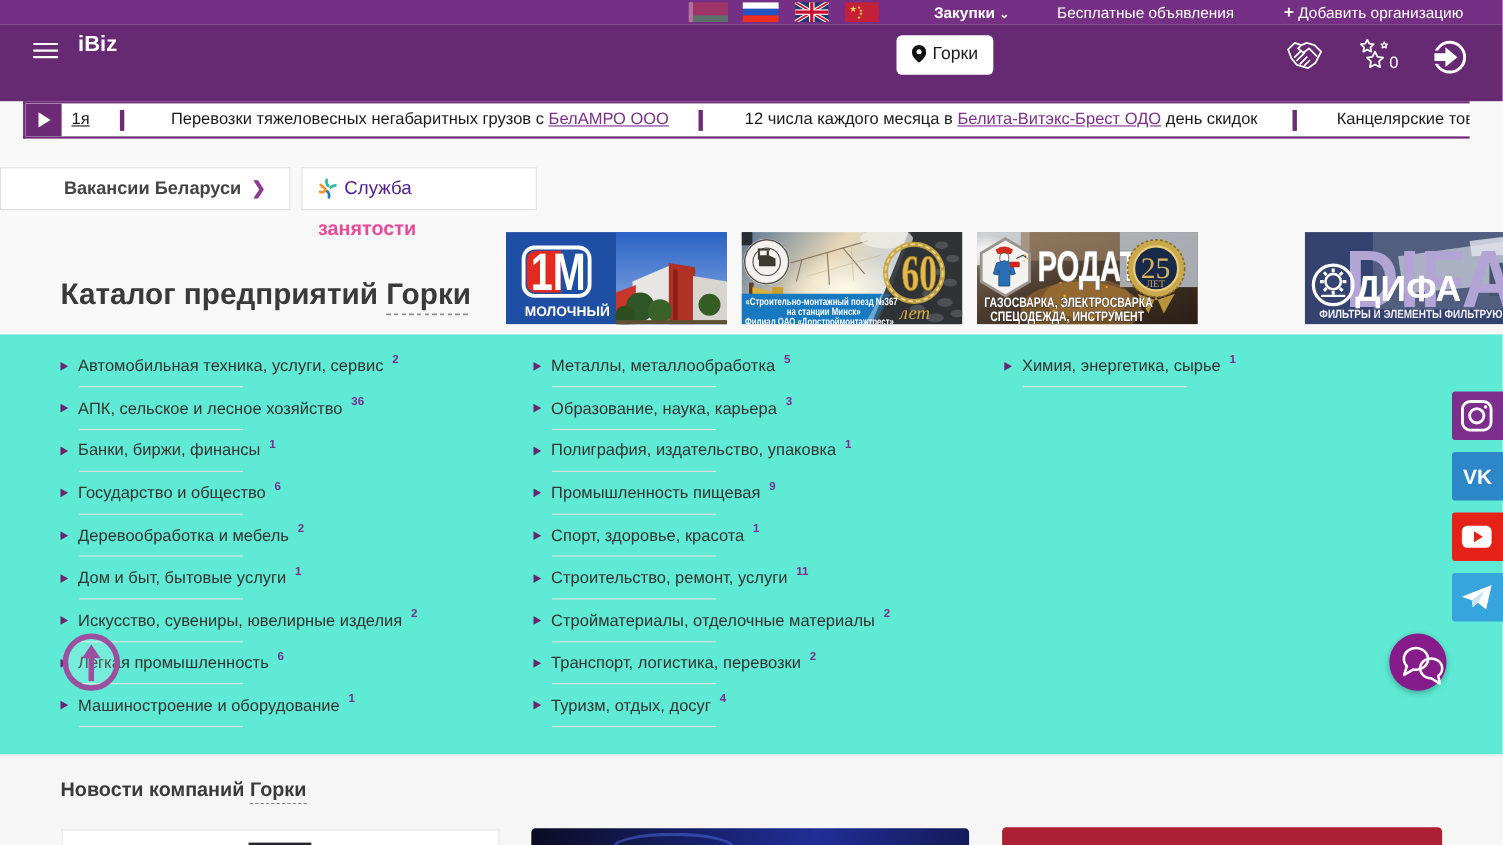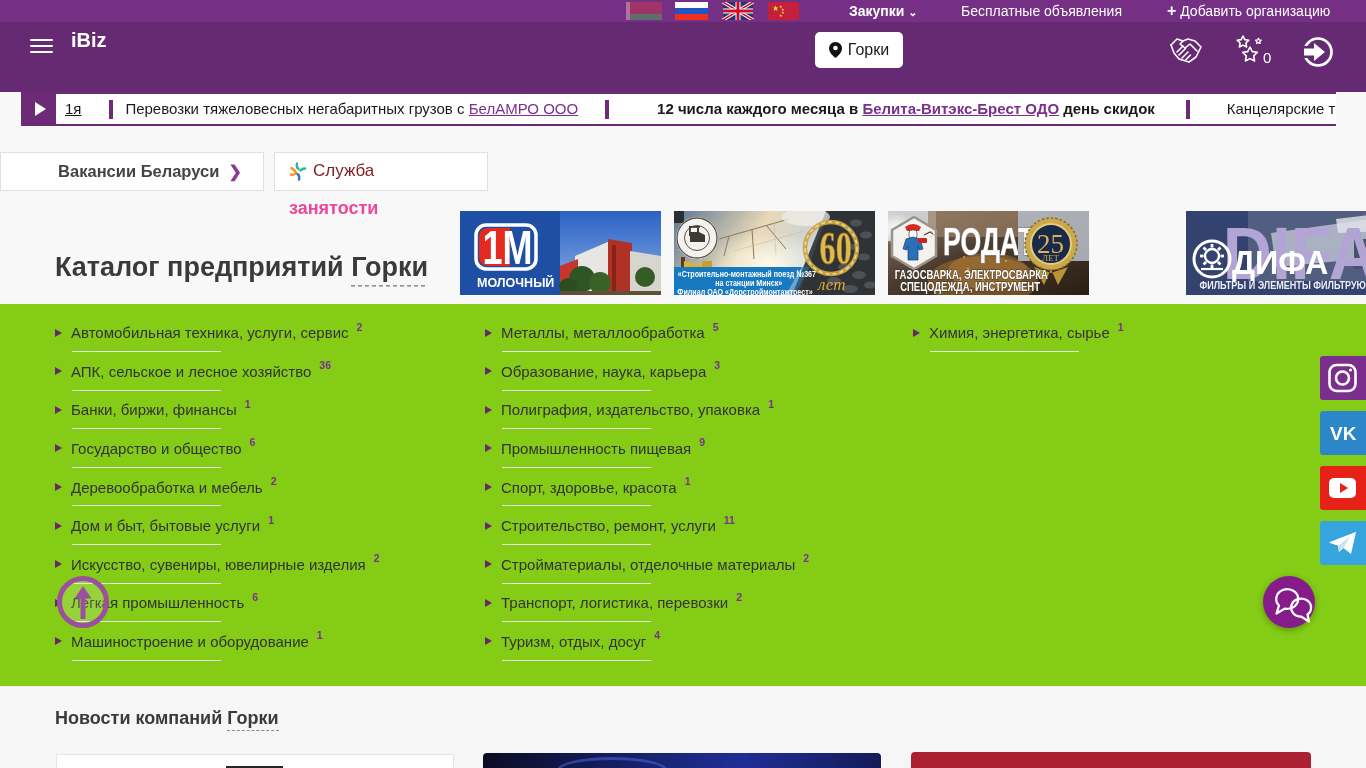--- a/index.html
+++ b/index.html
@@ -18,21 +18,21 @@
 .hicon { position:absolute; top:13px; }
 .ticker { position:absolute; left:21px; top:92px; width:1315px; height:34px; background:#fff; border:2px solid #6d2b77; border-right:none; overflow:hidden; white-space:nowrap; }
 .ticker .play { position:absolute; left:0; top:0; width:33px; height:30px; background:#6d2b77; }
 .ticker .sep { display:inline-block; width:4px; height:19px; background:#6d2b77; vertical-align:middle; margin:0 0; }
 .ticker .txt { display:inline-block; font-size:15px; color:#1a1a1a; vertical-align:middle; line-height:30px; }
 .ticker a { color:#7b2f8e; text-decoration:underline; }
 .grayzone { position:absolute; left:0; top:92px; width:1366px; height:212px; background:#f8f8f8; }
 .svcbox { position:absolute; top:152px; height:39px; background:#fff; border:1px solid #e0e0e0; }
 .banner { position:absolute; top:211px; width:201px; height:84px; overflow:hidden; }
 .h1 { position:absolute; left:55px; top:252px; font-size:27px; font-weight:bold; color:#3a3a3a; }
-.catsec { position:absolute; left:0; top:304px; width:1366px; height:382px; background:#84cc16;text-decoration:underline; }
+.catsec { position:absolute; left:0; top:304px; width:1366px; height:382px; background:#5eead4;text-decoration:underline; }
 .cat { position:absolute; width:420px; }
 .cat li { position:relative; list-style:none; height:38.6px; display:flex; align-items:center; }
 .cat li .arr { width:0; height:0; border-left:7px solid #6b256f; border-top:4.5px solid transparent; border-bottom:4.5px solid transparent; margin-right:9px; }
 .cat li .t { font-size:15px; color:#333; }
 .cat li sup { font-size:10.5px; font-weight:bold; color:#7b2f8e; margin-left:8px; position:relative; top:-6px; }
 .cat li .line { position:absolute; left:17px; bottom:0; width:149px; height:1px; background:#e3e3e3; }
 .newssec { position:absolute; left:0; top:686px; width:1366px; height:82px; background:#f6f6f6; border-top:1px solid #ececec; }
 .h2 { position:absolute; left:55px; top:708px; font-size:18px; font-weight:bold; color:#3a3a3a; }
 .card { position:absolute; top:750px; height:18px; }
 .social { position:absolute; left:1320px; width:57px; height:44px; border-radius:3px; }
@@ -114,23 +114,23 @@
   </svg>
 </div>
 
 <div class="ticker">
   <div class="play"><svg width="14" height="14" style="margin:8px 0 0 10px" viewBox="0 0 14 14">
         <path d="M2 0 L13 7 L2 14 Z" fill="#fff"></path>
       </svg></div>
   <div style="position:absolute;left:33px;top:0;height:30px;">
     <span class="txt" style="margin-left:9px;text-decoration:underline;">1я</span>
     <span class="sep" style="margin-left:23px;"></span>
-    <span class="txt" style="margin-left:8px;">Перевозки тяжеловесных негабаритных грузов с <a>БелАМРО ООО</a></span>
+    <span class="txt" style="margin-left:38px;">Перевозки тяжеловесных негабаритных грузов с <a>БелАМРО ООО</a></span>
     <span class="sep" style="margin-left:22px;"></span>
-    <span class="txt" style="margin-left:44px;font-weight:bold;">12 числа каждого месяца в <a>Белита-Витэкс-Брест ОДО</a> день скидок</span>
+    <span class="txt" style="margin-left:34px;">12 числа каждого месяца в <a>Белита-Витэкс-Брест ОДО</a> день скидок</span>
     <span class="sep" style="margin-left:27px;"></span>
     <span class="txt" style="margin-left:32px;">Канцелярские товары оптом и в розницу</span>
   </div>
 </div>
 
 <div class="svcbox" style="left:0;width:264px;">
   <div style="text-align:center;padding-left:36px;line-height:37px;font-size:16.5px;font-weight:bold;color:#444;">Вакансии Беларуси&nbsp; <span style="color:#8b3a94;font-size:16px;">❯</span></div>
 </div>
 <div class="svcbox" style="left:274px;width:214px;">
   <div style="position:absolute;left:14px;top:9px;">
@@ -139,21 +139,21 @@
         <path d="M6.5 9.5 L2.5 6" stroke="#f7941d" transform="rotate(0 9 9.5)"></path>
         <path d="M2 12.5 q3.5 1 5 -2" stroke="#f7941d"></path>
         <path d="M8 1.5 q-1 3.5 1.5 5.5" stroke="#2bb5a9"></path>
         <path d="M15.5 6 q-3.5 -0.5 -5 2.5" stroke="#2bb5a9" opacity="0"></path>
         <path d="M16 6.5 q-3 0 -4.5 2" stroke="#2bb5a9"></path>
         <path d="M10 17.5 q1 -3.5 -1.5 -5.5" stroke="#2577c8"></path>
         <path d="M16.5 12 q-3.5 1 -5 -2" stroke="#2577c8" opacity="0"></path>
       </g>
     </svg>
   </div>
-  <div style="position:absolute;left:38px;top:8px;font-size:17px;font-weight:500;color:#7f1d1d;">Служба</div>
+  <div style="position:absolute;left:38px;top:8px;font-size:17px;font-weight:500;color:#4c1d95;">Служба</div>
   <div style="position:absolute;left:14px;top:45px;font-size:18px;font-weight:bold;color:#ec4899;">занятости</div>
 </div>
 
 <div class="h1">Каталог предприятий <span class="dashed-u">Горки</span></div>
 
 <div class="banner" style="left:460px;">
 <svg width="201" height="84" viewBox="0 0 201 84">
   <rect width="201" height="84" fill="#1e4fa4"></rect>
   <rect x="100" width="101" height="84" fill="#3c70c8"></rect>
 

